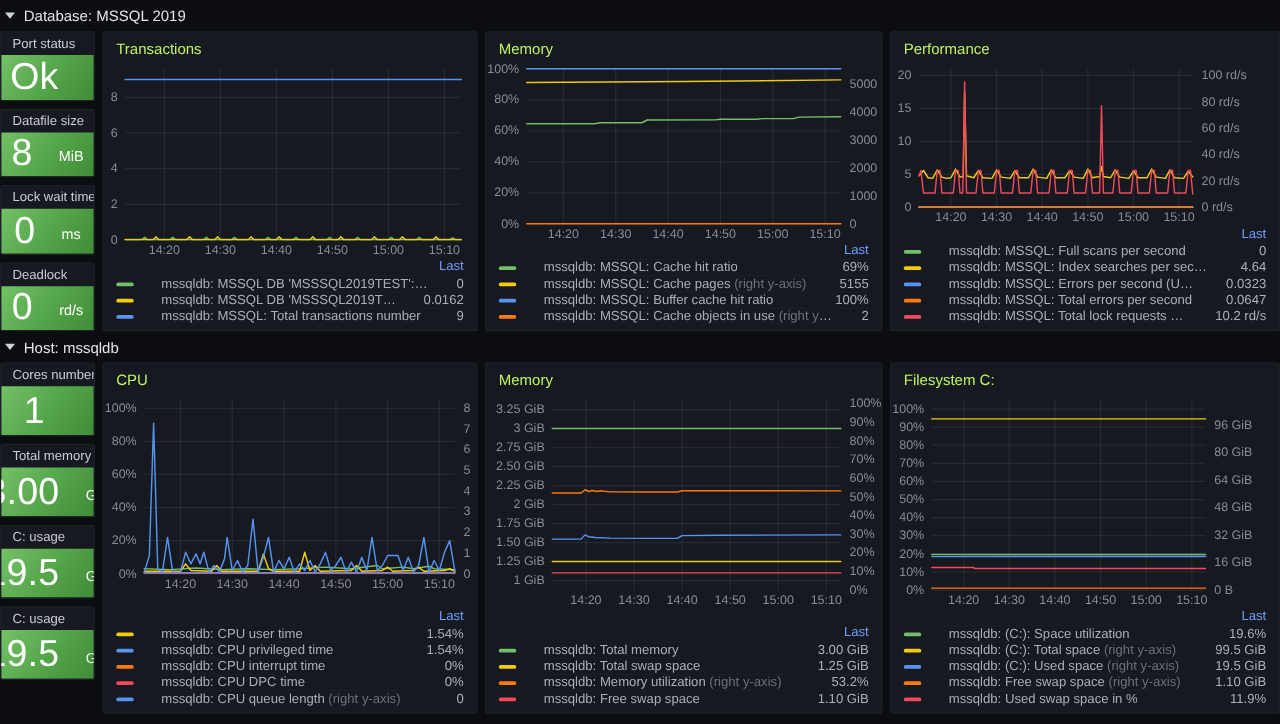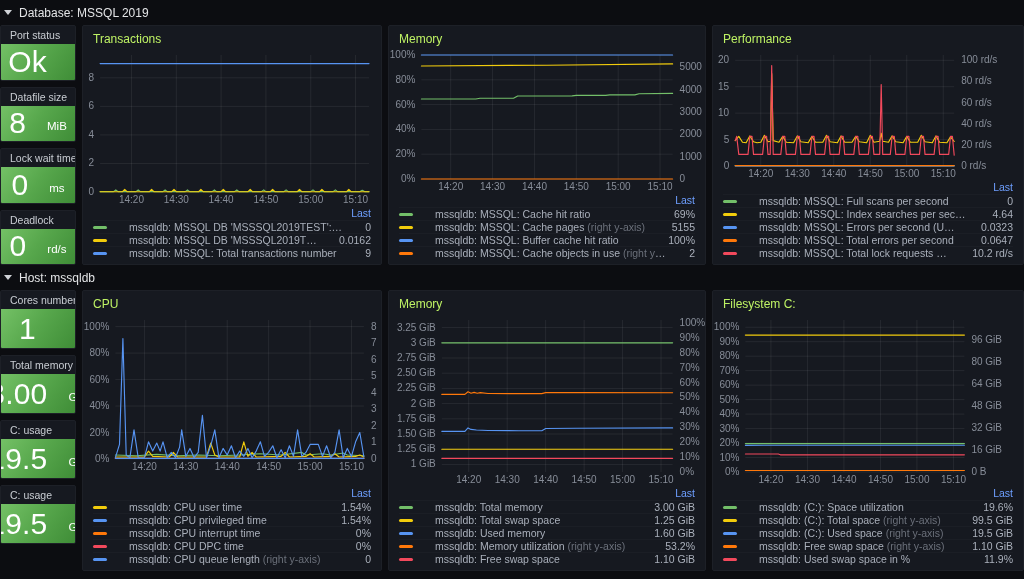--- a/index.html
+++ b/index.html
@@ -434,25 +434,20 @@
             <span class="dash-sw" style="background: rgb(115, 191, 105);"></span>
             <span class="lg-label">mssqldb: Total memory</span>
             <span class="lg-val">3.00 GiB</span>
           </div>
           <div class="lg-row">
             <span class="dash-sw" style="background: rgb(242, 204, 12);"></span>
             <span class="lg-label">mssqldb: Total swap space</span>
             <span class="lg-val">1.25 GiB</span>
           </div>
           <div class="lg-row">
-            <span class="dash-sw" style="background: rgb(87, 148, 242);"></span>
-            <span class="lg-label">mssqldb: Used memory</span>
-            <span class="lg-val">1.60 GiB</span>
-          </div>
-          <div class="lg-row">
             <span class="dash-sw" style="background: rgb(255, 120, 10);"></span>
             <span class="lg-label">mssqldb: Memory utilization<span class="lg-note"> (right y-axis)</span></span>
             <span class="lg-val">53.2%</span>
           </div>
           <div class="lg-row">
             <span class="dash-sw" style="background: rgb(242, 73, 92);"></span>
             <span class="lg-label">mssqldb: Free swap space</span>
             <span class="lg-val">1.10 GiB</span>
           </div>
         </div>

